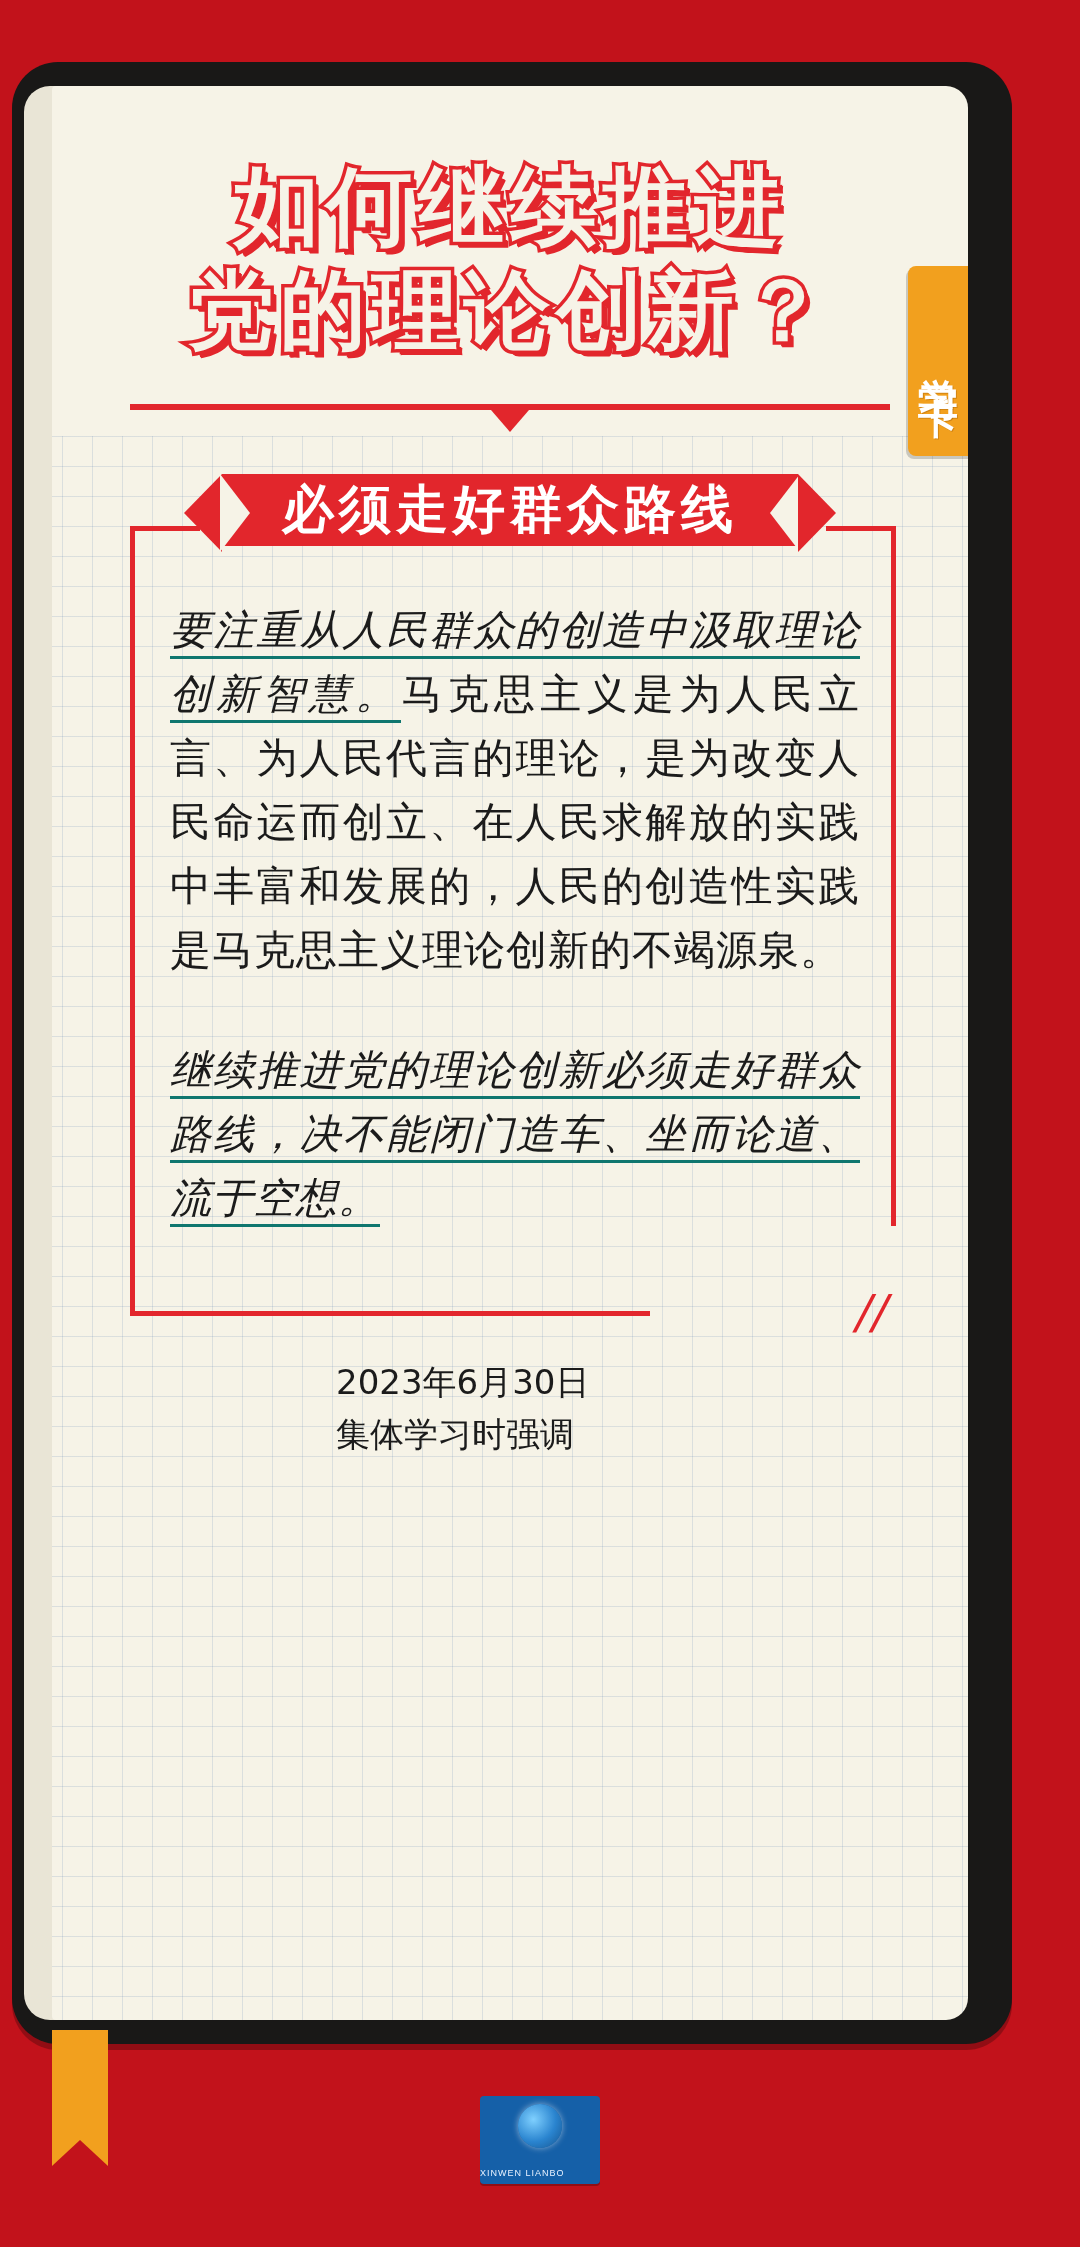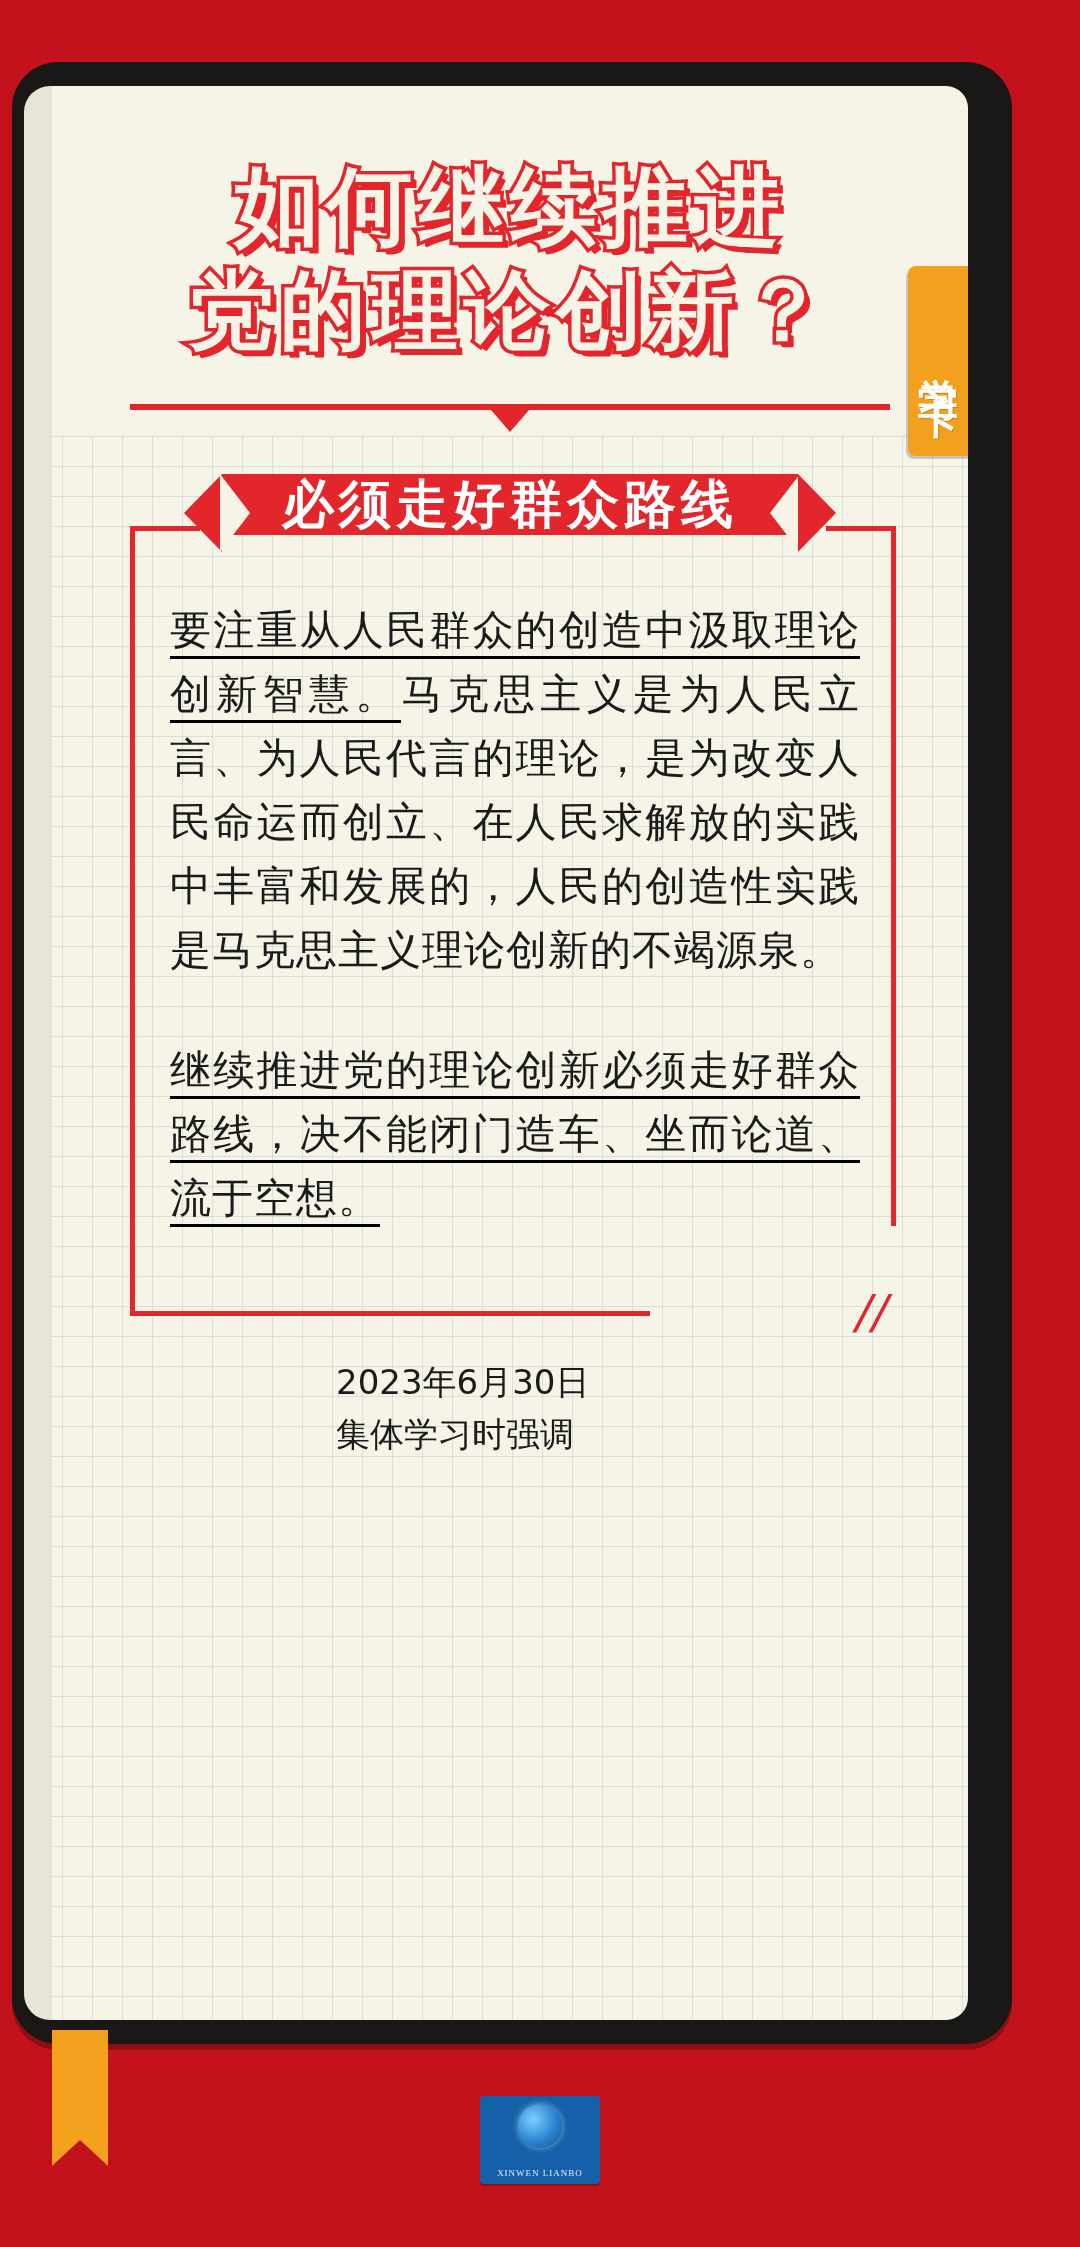--- a/index.html
+++ b/index.html
@@ -147,21 +147,21 @@
   .ribbon-wrap {
     position: absolute;
     left: 0; right: 0;
     top: 388px;
     display: flex;
     justify-content: center;
   }
   .ribbon {
     position: relative;
     background: #e2262c;
-    height: 61px;
+    height: 72px;
     padding: 0 60px;
     display: flex;
     align-items: center;
     justify-content: center;
   }
   .ribbon:before, .ribbon:after {
     content: "";
     position: absolute;
     top: 0;
     width: 0; height: 0;
@@ -235,22 +235,23 @@
   .para {
     font-family: "DejaVu Serif", serif;
     font-size: 41px;
     line-height: 64px;
     color: #1b1b1b;
     letter-spacing: 1px;
     text-align: justify;
     margin: 0 0 56px 0;
   }
   .u {
-    border-bottom: 3px solid #000000;
+    border-bottom: 3px solid #0f766e;
     padding-bottom: 2px;
+    font-style: italic;
   }
 
   
   .attribution {
     position: absolute;
     right: 112px;
     top: 1270px;
     width: 520px;
     font-family: "DejaVu Sans", sans-serif;
     font-size: 34px;
@@ -310,22 +311,22 @@
     font-size: 17px;
     font-weight: bold;
     color: #ffd24a;
     letter-spacing: 1px;
     margin-top: 48px;
   }
   .logo-en {
     position: absolute;
     left: 0; right: 0;
     top: 72px;
-    text-align: center;
-    font-family: Liberation Serif, serif;
+    text-align: left;
+    font-family: Liberation Sans, sans-serif;
     font-size: 9px;
     color: #e8f2ff;
     letter-spacing: 1px;
   }
 </style>
 </head>
 <body>
 
 <div class="poster">
 

